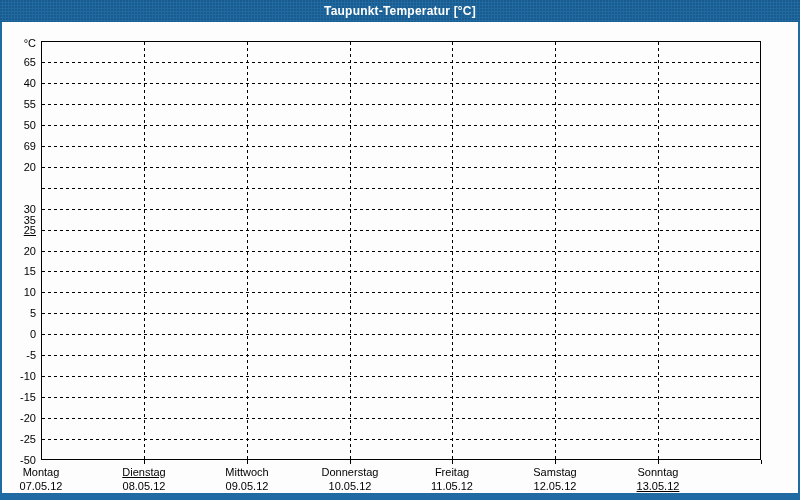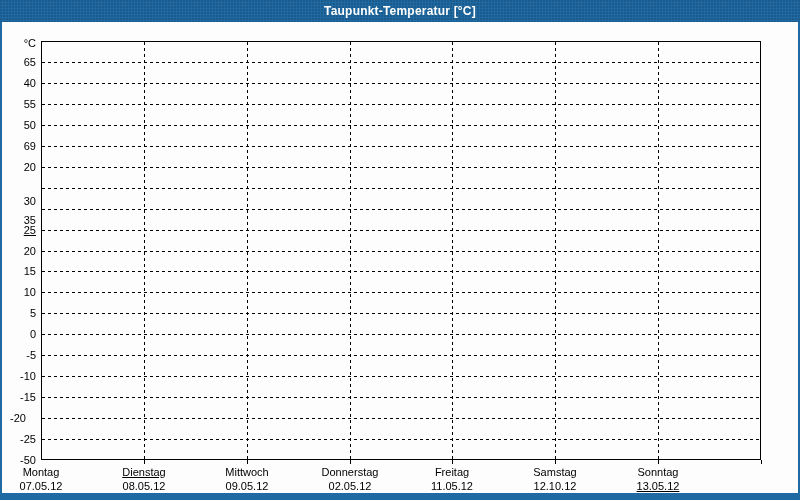--- a/index.html
+++ b/index.html
@@ -88,47 +88,47 @@
         <div class="x-tick-mark" style="left: 761px; top: 438px;"></div>
       </div>
     <div id="y-labels">
         <div class="y-tick-label" style="top: 33px;">65</div>
         <div class="y-tick-label" style="top: 54px;">40</div>
         <div class="y-tick-label" style="top: 75px;">55</div>
         <div class="y-tick-label" style="top: 96px;">50</div>
         <div class="y-tick-label" style="top: 117px;">69</div>
         <div class="y-tick-label" style="top: 138px;">20</div>
         <div class="y-tick-label" style="top: 159px; margin-top: 32px;">35</div>
-        <div class="y-tick-label" style="top: 172px;">30</div>
+        <div class="y-tick-label" style="top: 180px;">30</div>
         <div class="y-tick-label" style="top: 201px; text-decoration: underline;">25</div>
         <div class="y-tick-label" style="top: 222px;">20</div>
         <div class="y-tick-label" style="top: 242px;">15</div>
         <div class="y-tick-label" style="top: 263px;">10</div>
         <div class="y-tick-label" style="top: 284px;">5</div>
         <div class="y-tick-label" style="top: 305px;">0</div>
         <div class="y-tick-label" style="top: 326px;">-5</div>
         <div class="y-tick-label" style="top: 347px;">-10</div>
         <div class="y-tick-label" style="top: 368px;">-15</div>
-        <div class="y-tick-label" style="top: 389px; text-align: center;">-20</div>
+        <div class="y-tick-label" style="top: 389px;">-20</div>
         <div class="y-tick-label" style="top: 410px;">-25</div>
         <div class="y-tick-label" style="top: 431px;">-50</div>
       </div>
     <div id="x-labels">
         <div class="x-day-label" style="left: -11px; top: 444px;">Montag</div>
         <div class="x-date-label" style="left: -11px; top: 458px;">07.05.12</div>
         <div class="x-day-label" style="left: 92px; top: 444px; text-decoration: underline;">Dienstag</div>
         <div class="x-date-label" style="left: 92px; top: 458px;">08.05.12</div>
         <div class="x-day-label" style="left: 195px; top: 444px;">Mittwoch</div>
         <div class="x-date-label" style="left: 195px; top: 458px;">09.05.12</div>
         <div class="x-day-label" style="left: 298px; top: 444px;">Donnerstag</div>
-        <div class="x-date-label" style="left: 298px; top: 458px;">02.05.12</div>
+        <div class="x-date-label" style="left: 298px; top: 458px;">10.05.12</div>
         <div class="x-day-label" style="left: 400px; top: 444px;">Freitag</div>
         <div class="x-date-label" style="left: 400px; top: 458px;">11.05.12</div>
         <div class="x-day-label" style="left: 503px; top: 444px;">Samstag</div>
-        <div class="x-date-label" style="left: 503px; top: 458px;">12.10.12</div>
+        <div class="x-date-label" style="left: 503px; top: 458px;">12.05.12</div>
         <div class="x-day-label" style="left: 606px; top: 444px;">Sonntag</div>
         <div class="x-date-label" style="left: 606px; top: 458px; text-decoration: underline;">13.05.12</div>
       </div>
   </div>
 
   <div class="border-left"></div>
   <div class="border-right"></div>
   <div class="bottombar"></div>
 </div>
 

